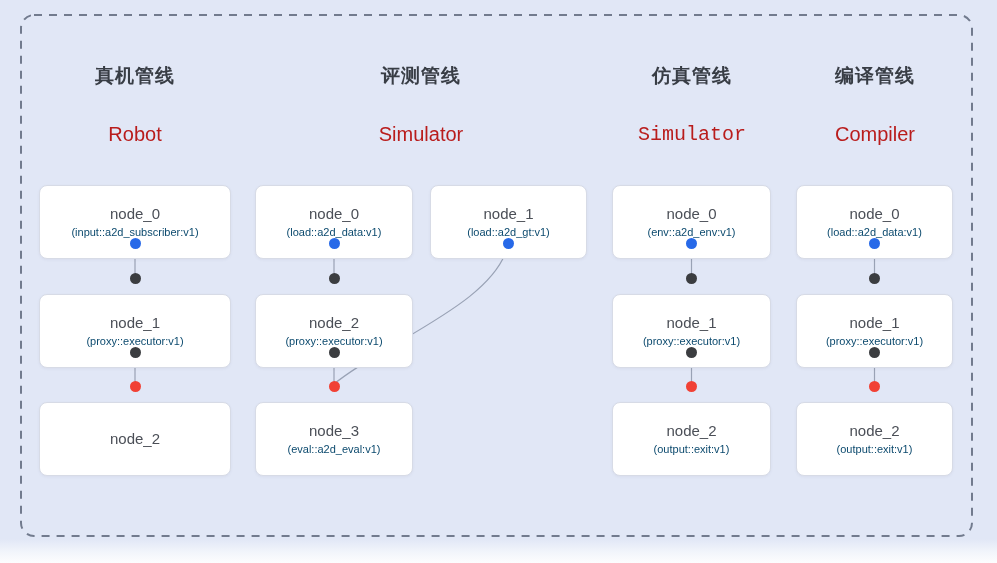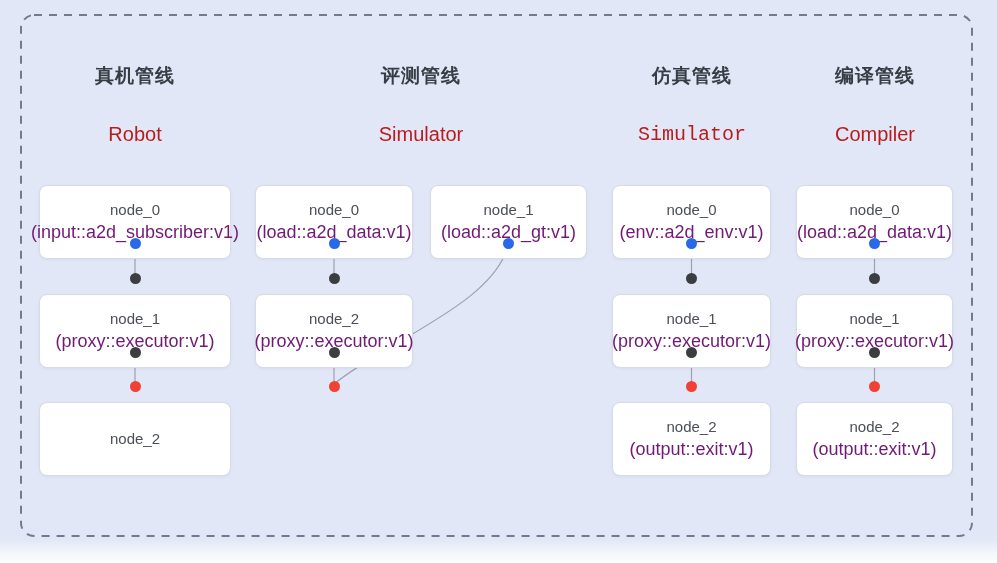--- a/index.html
+++ b/index.html
@@ -18,21 +18,21 @@
     position:absolute;top:123px;transform:translateX(-50%);
     font-size:20px;font-weight:400;color:#b91c1c;z-index:2;white-space:nowrap;
   }
   .node{
     position:absolute;height:74px;background:#ffffff;
     border:1px solid #d7dbe6;border-radius:8px;box-sizing:border-box;
     display:flex;flex-direction:column;align-items:center;justify-content:center;gap:3px;
     box-shadow:0 1px 3px rgba(60,70,100,0.06);z-index:2;margin-top:16px;
   }
   .node-title{font-size:15px;color:#4b4f57;line-height:1.2;}
-  .node-sub{font-size:18px;color:#701a75;line-height:1.2;}
+  .node-sub{font-size:11px;color:#0c4a6e;line-height:1.2;}
   .port{position:absolute;width:11px;height:11px;border-radius:50%;z-index:3;}
   .port-blue{background:#2769e8;}
   .port-dark{background:#3b3d40;}
   .port-red{background:#f14135;}
 </style>
 </head>
 <body>
 
 <div class="stage">
 
@@ -80,20 +80,24 @@
     <span class="node-sub">(load::a2d_data:v1)</span>
   </div>
   <div class="node" style="left:430px;top:169px;width:157px;">
     <span class="node-title">node_1</span>
     <span class="node-sub">(load::a2d_gt:v1)</span>
   </div>
   <div class="node" style="left:255px;top:278px;width:158px;">
     <span class="node-title">node_2</span>
     <span class="node-sub">(proxy::executor:v1)</span>
   </div>
+  <div class="node" style="left:255px;top:386px;width:158px;">
+    <span class="node-title">node_3</span>
+    <span class="node-sub">(eval::a2d_eval:v1)</span>
+  </div>
 
   <div class="node" style="left:612px;top:169px;width:159px;">
     <span class="node-title">node_0</span>
     <span class="node-sub">(env::a2d_env:v1)</span>
   </div>
   <div class="node" style="left:612px;top:278px;width:159px;">
     <span class="node-title">node_1</span>
     <span class="node-sub">(proxy::executor:v1)</span>
   </div>
   <div class="node" style="left:612px;top:386px;width:159px;">

